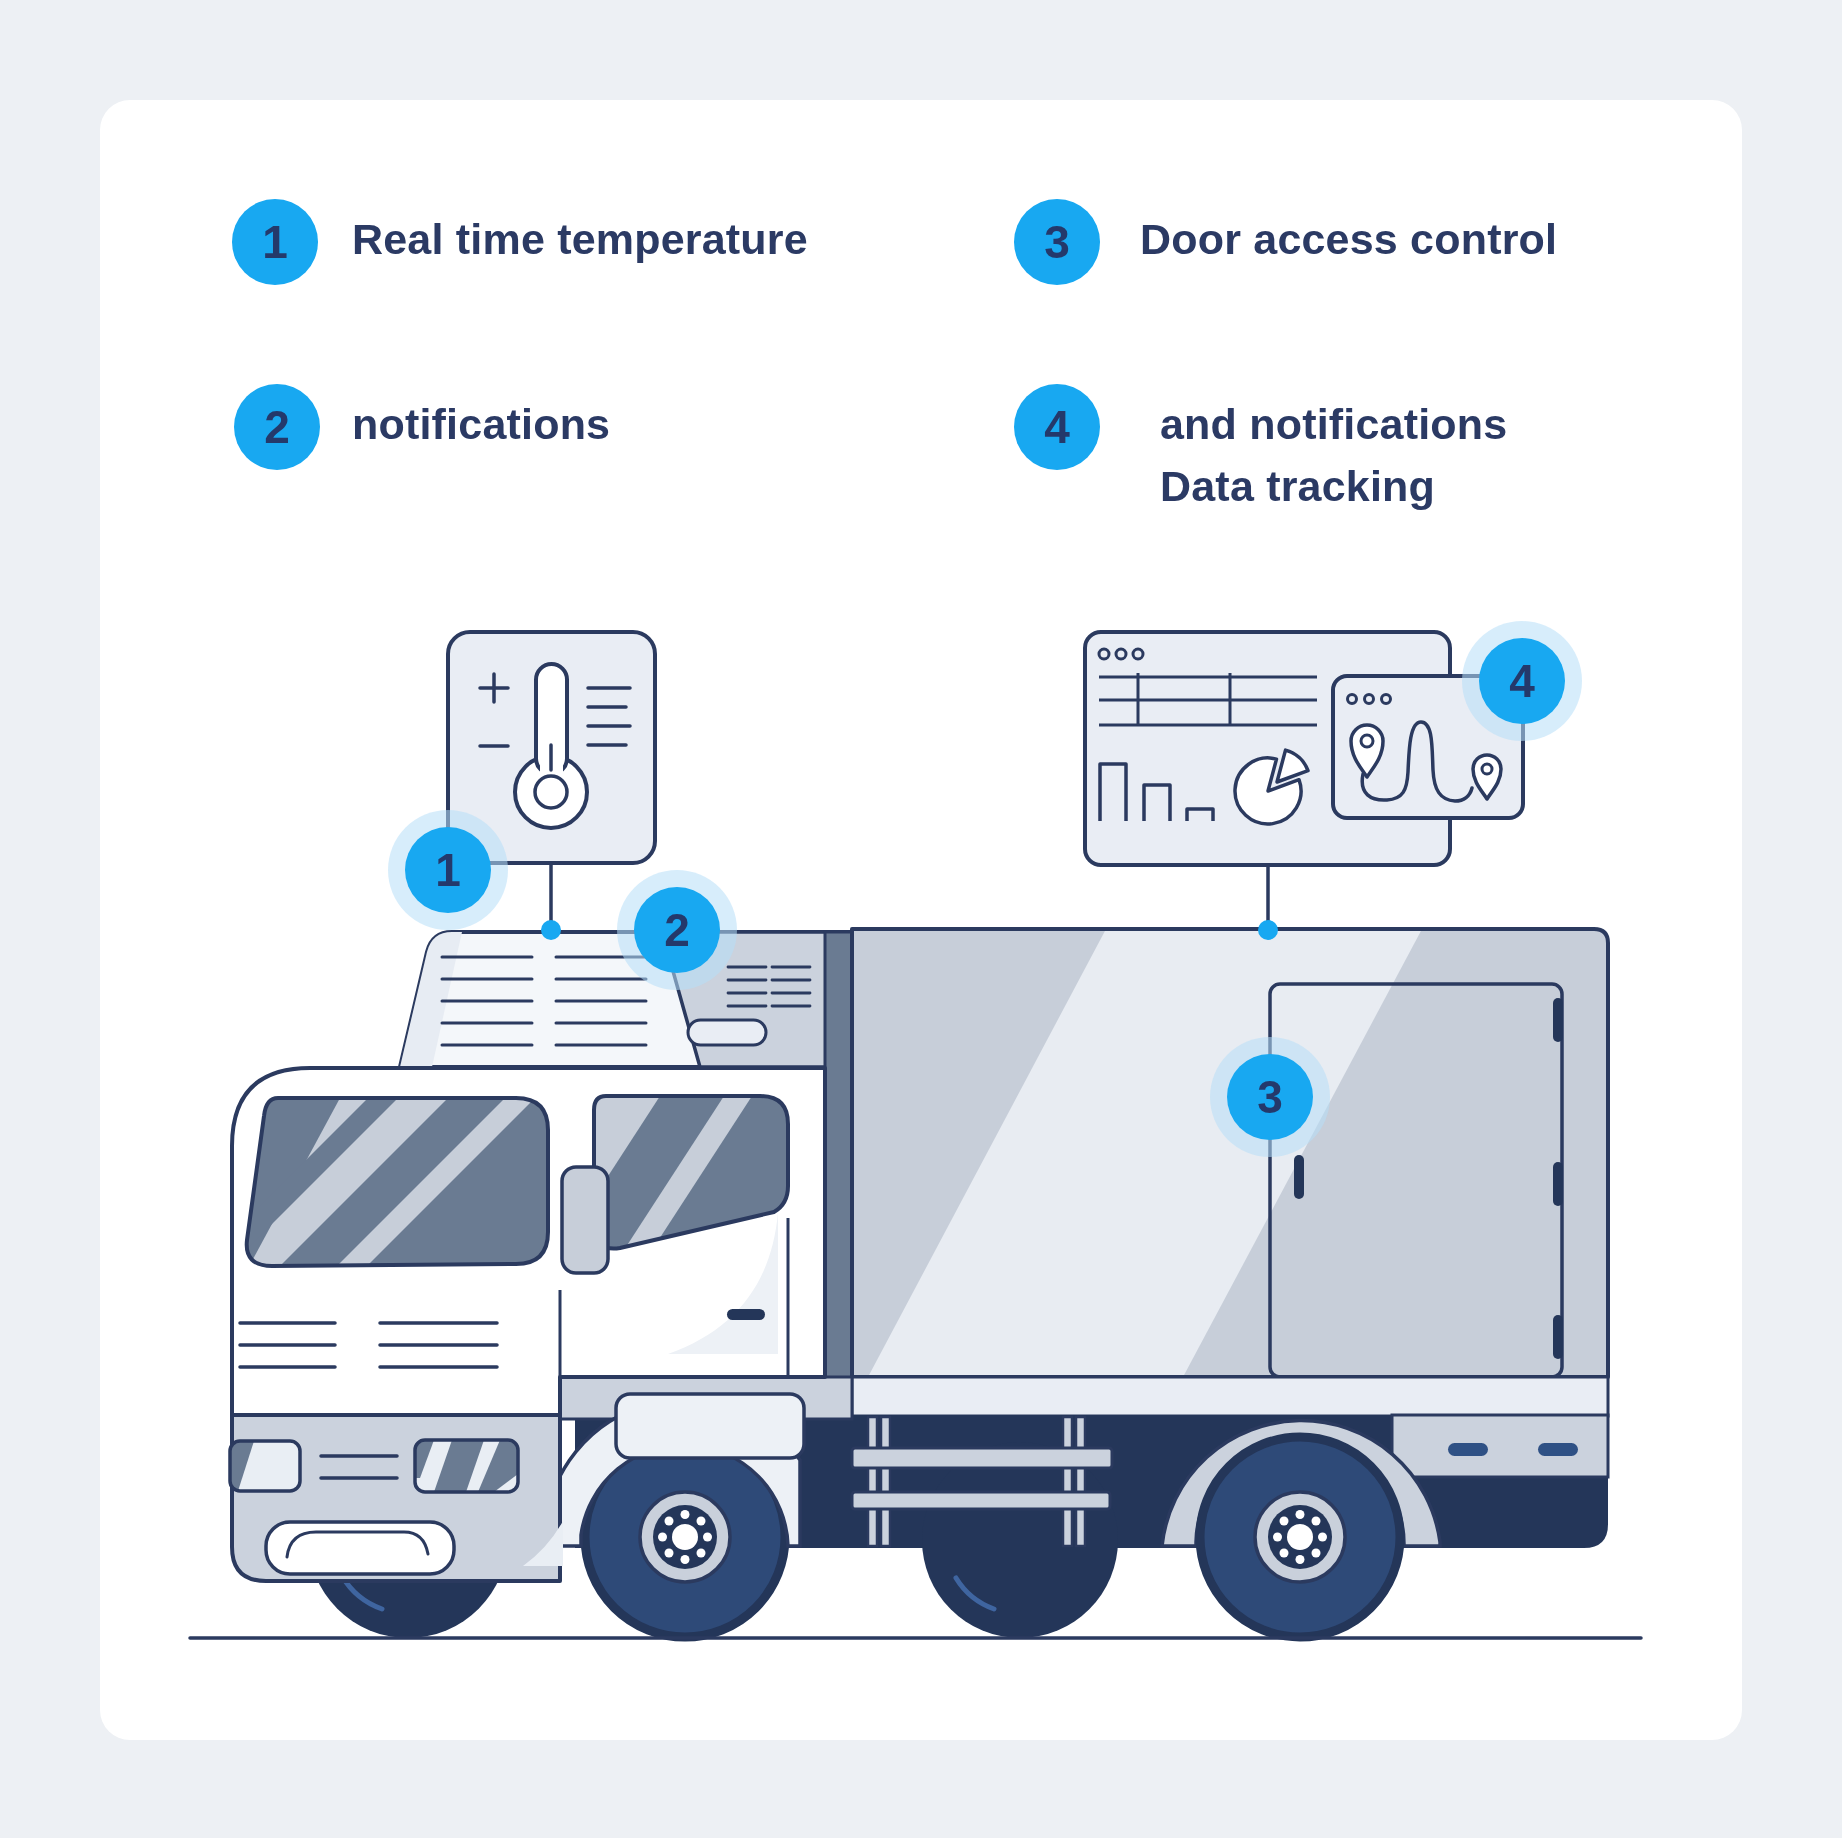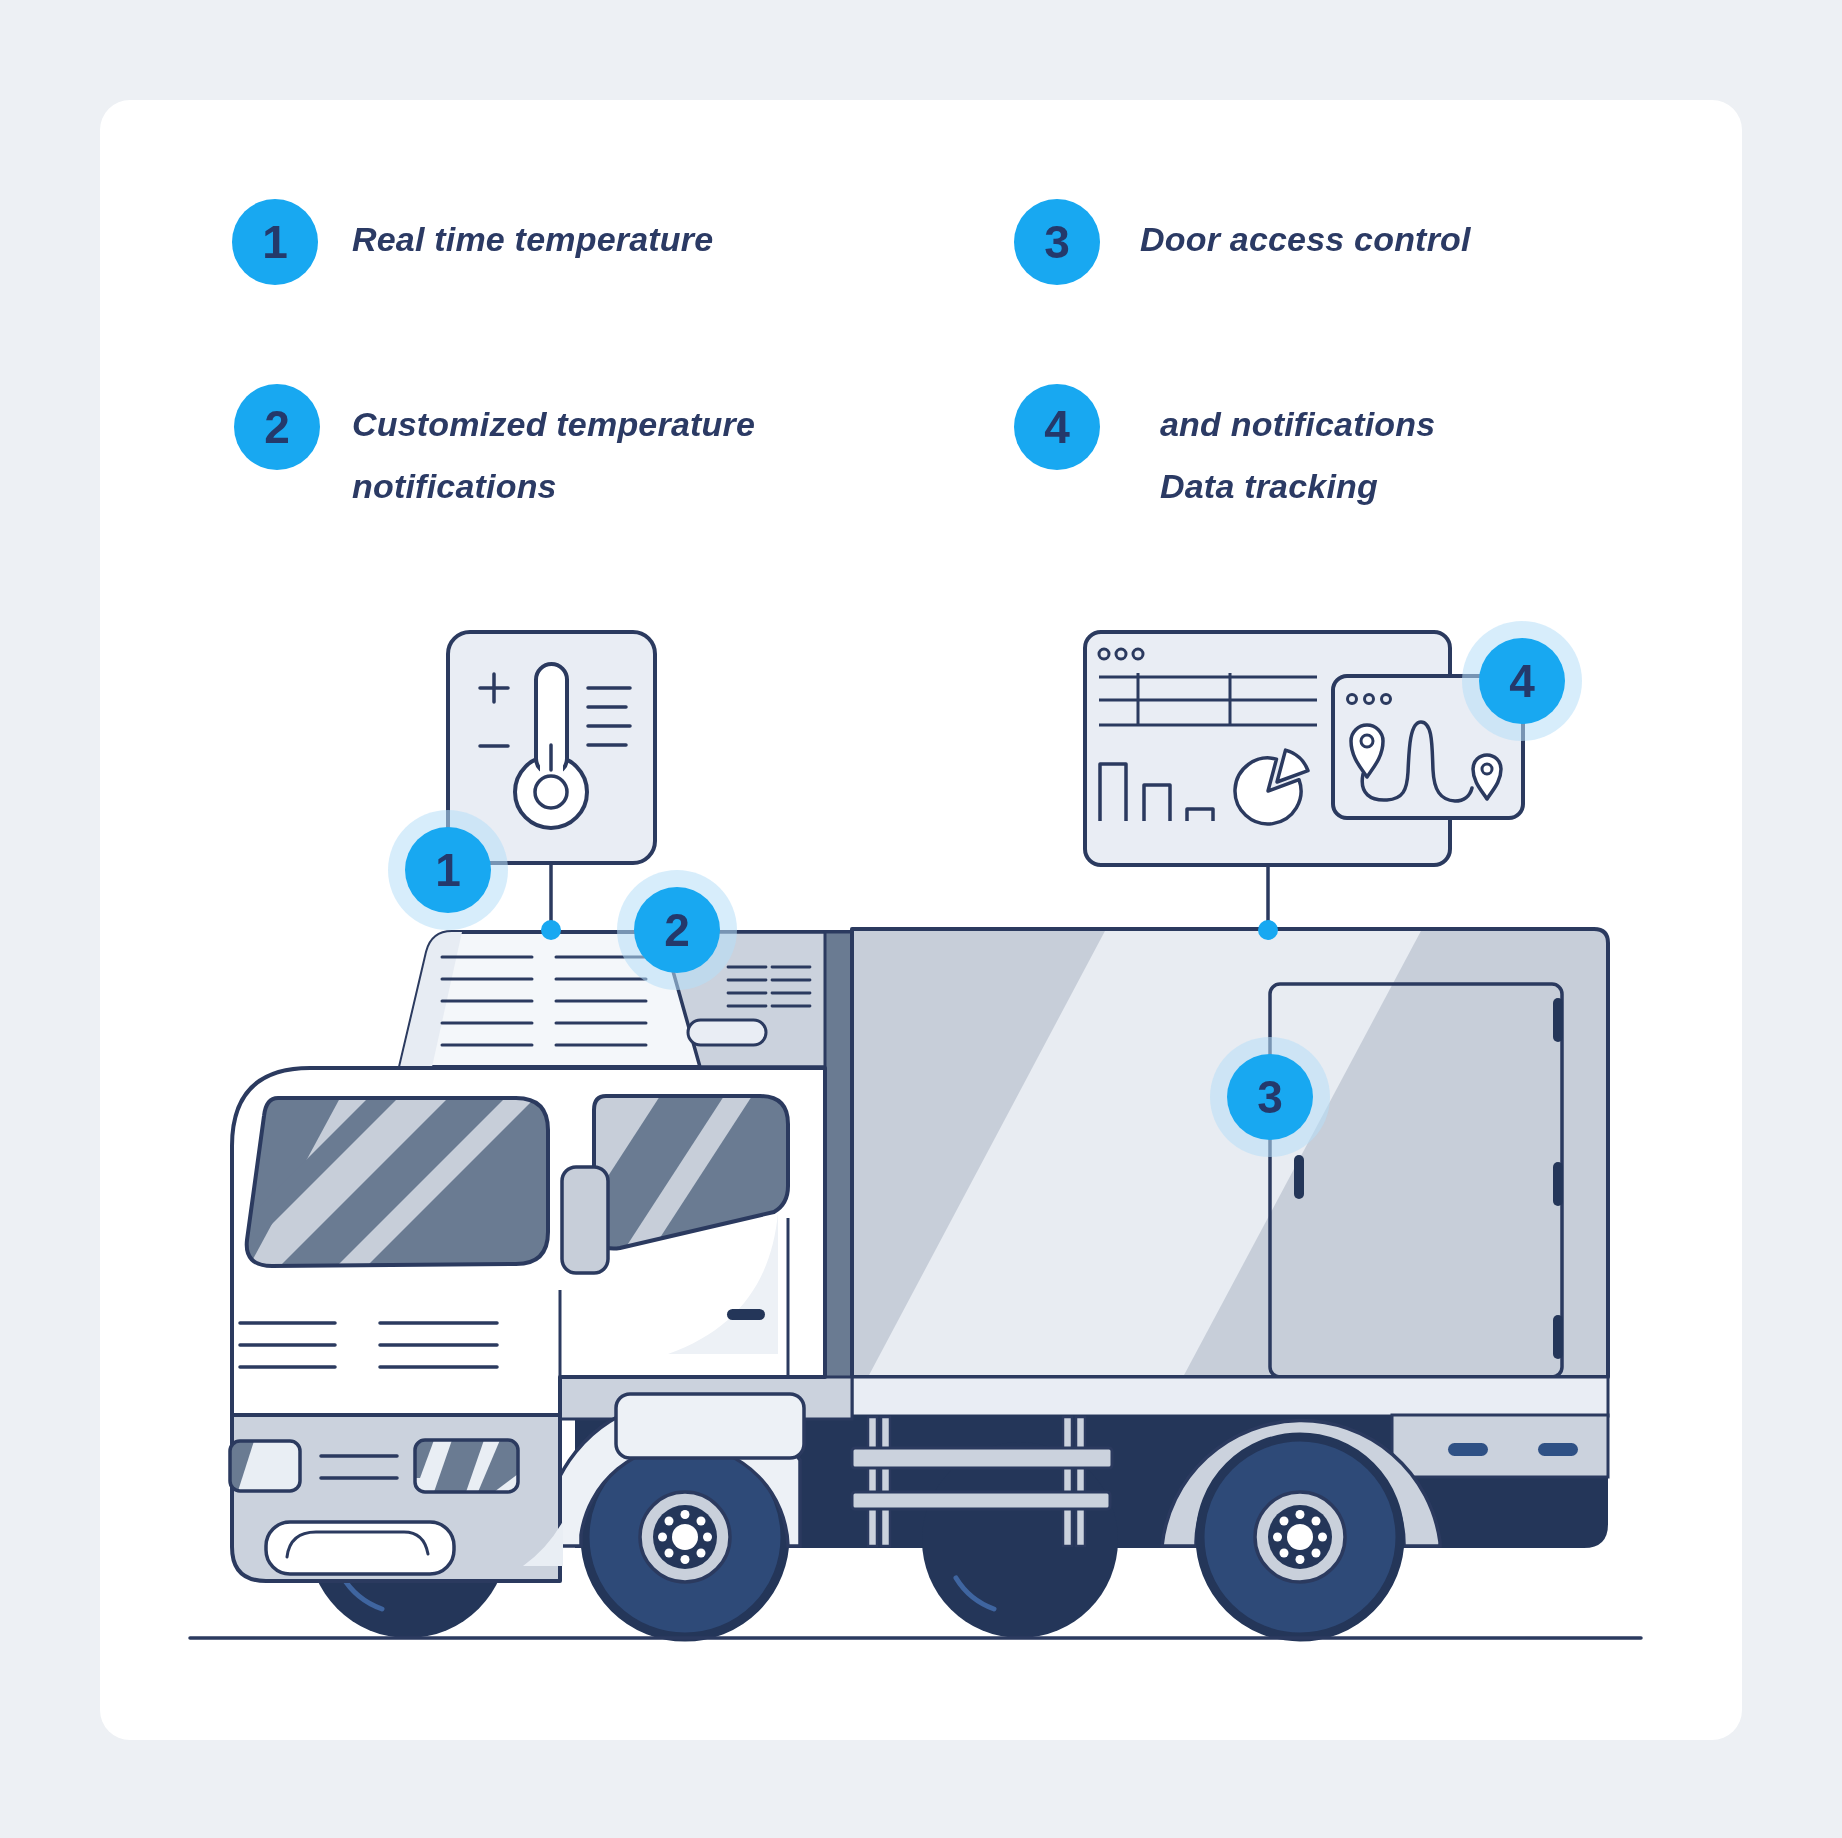--- a/index.html
+++ b/index.html
@@ -28,21 +28,21 @@
   .f2{left:234px;top:384px;}
   .f3{left:1014px;top:199px;}
   .f4{left:1014px;top:384px;}
   .nbadge{width:86px;height:86px;border-radius:50%;background:var(--accent);
     display:flex;align-items:center;justify-content:center;flex:0 0 auto;
     font-size:46px;font-weight:700;color:#24396b;}
   .f1 .flabel{margin-left:34px;}
   .f2 .flabel{margin-left:32px;}
   .f3 .flabel{margin-left:40px;}
   .f4 .flabel{margin-left:60px;}
-  .flabel{font-size:34px;line-height:62px;font-weight:600;color:var(--ink);padding-top:9px;letter-spacing:0.2px;font-style:italic;}
+  .flabel{font-size:43px;line-height:62px;font-weight:600;color:var(--ink);padding-top:9px;letter-spacing:0.2px;}
   .flabel .ln{display:block;}
 
   .callout{position:absolute;width:0;height:0;}
   .callout .halo{position:absolute;left:-60px;top:-60px;width:120px;height:120px;border-radius:50%;background:var(--halo);}
   .callout .cdot{position:absolute;left:-43px;top:-43px;width:86px;height:86px;border-radius:50%;background:var(--accent);
     display:flex;align-items:center;justify-content:center;font-size:46px;font-weight:700;color:#24396b;}
   .c1{left:448px;top:870px;}
   .c2{left:677px;top:930px;}
   .c3{left:1270px;top:1097px;}
   .c4{left:1522px;top:681px;}
@@ -296,21 +296,20 @@
     <div class="flabel">
       <span class="ln">Real time temperature</span>
         <span class="ln"></span>
     </div>
   </div>
   <div class="feature f2">
     <div class="nbadge">
         <span>2</span>
       </div>
     <div class="flabel">
-      <span class="ln">Customized temperature</span>
         <span class="ln">notifications</span>
     </div>
   </div>
   <div class="feature f3">
     <div class="nbadge">
         <span>3</span>
       </div>
     <div class="flabel">
       <span class="ln">Door access control</span>
         <span class="ln"></span>

